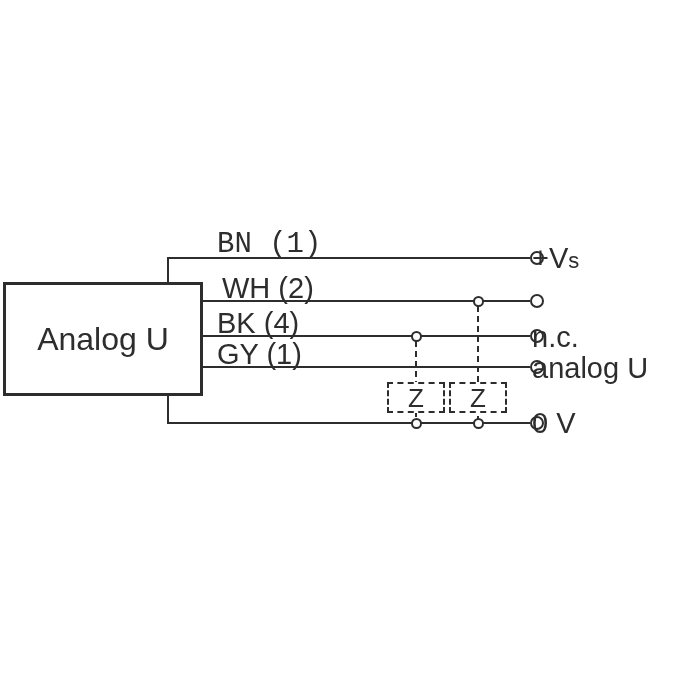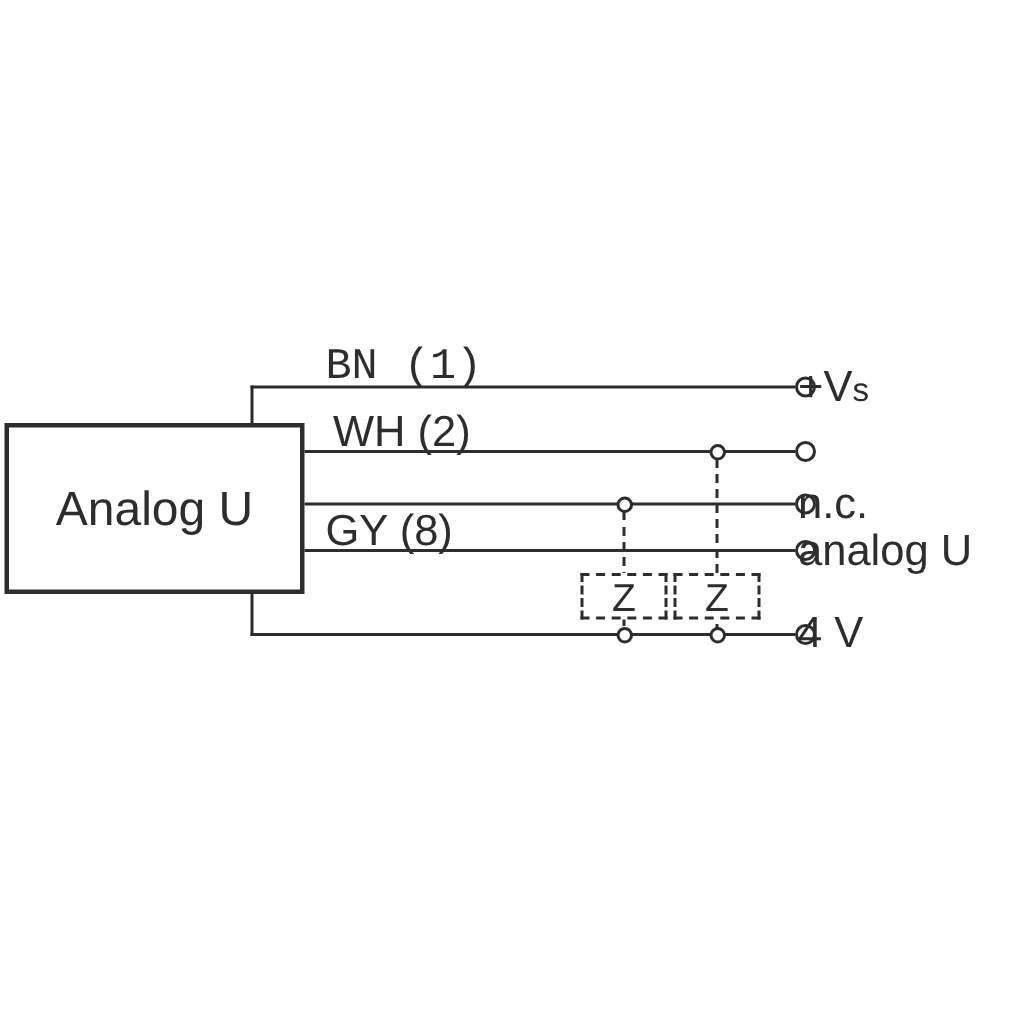--- a/index.html
+++ b/index.html
@@ -148,20 +148,21 @@
   <div class="junc-circle" style="left:473px; top:418px;"></div>
 
   <div class="term-circle" style="left:530px; top:251px;"></div>
   <div class="term-circle" style="left:530px; top:294px;"></div>
   <div class="term-circle" style="left:530px; top:329px;"></div>
   <div class="term-circle" style="left:530px; top:360px;"></div>
   <div class="term-circle" style="left:530px; top:416px;"></div>
 
   <div class="wire-label" style="left:217px; top:230px;font-family:Liberation Mono, monospace;">BN (1)</div>
   <div class="wire-label" style="left:206px; top:274px;margin-left:16px;">WH (2)</div>
-  <div class="wire-label" style="left:217px; top:340px;">GY (8)</div>
+  <div class="wire-label" style="left:217px; top:309px;">BK (4)</div>
+  <div class="wire-label" style="left:217px; top:340px;">GY (1)</div>
 
   <div class="term-label" style="top:259px;"><span>+V</span><span class="sub">s</span></div>
   <div class="term-label" style="top:337px;">n.c.</div>
   <div class="term-label" style="top:368px;">analog U</div>
-  <div class="term-label" style="top:423px;">4 V</div>
+  <div class="term-label" style="top:423px;">0 V</div>
 
 </div>
 
 </body></html>

